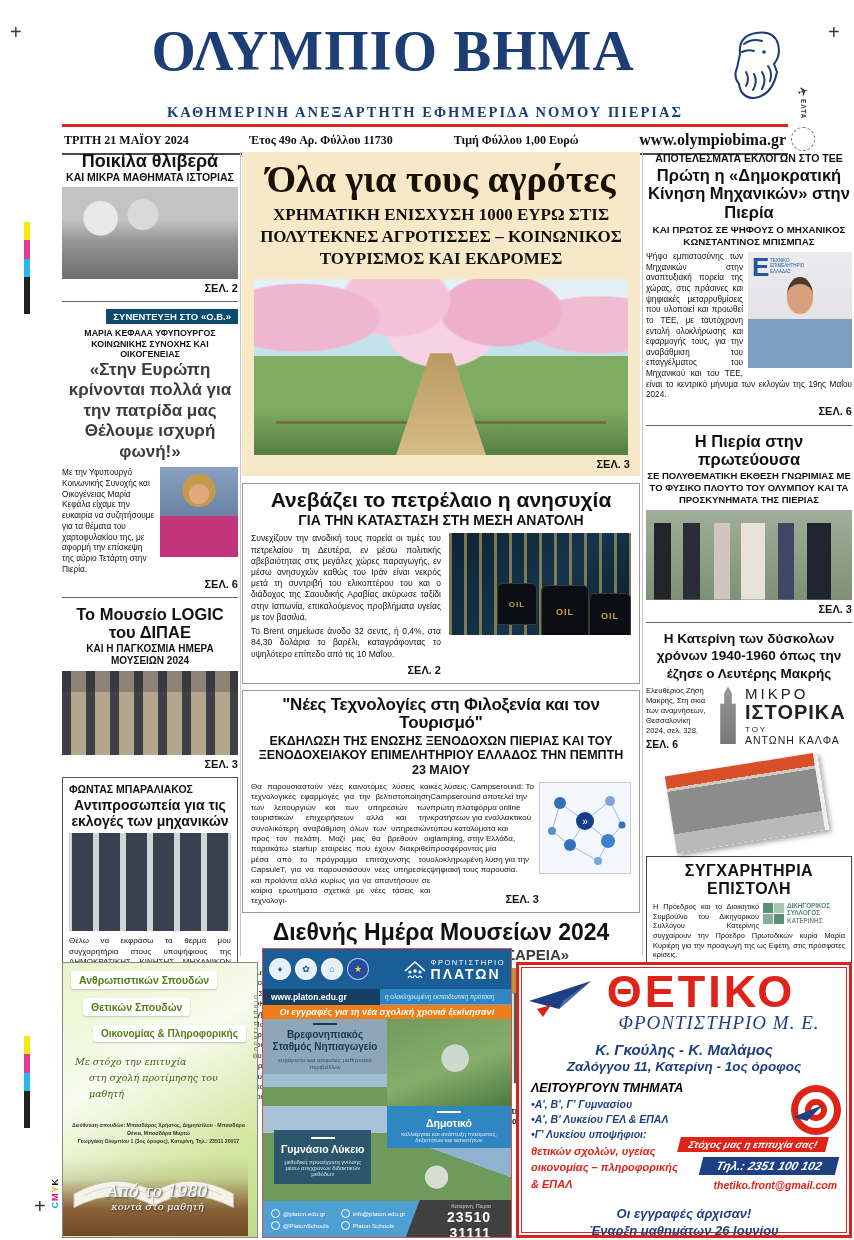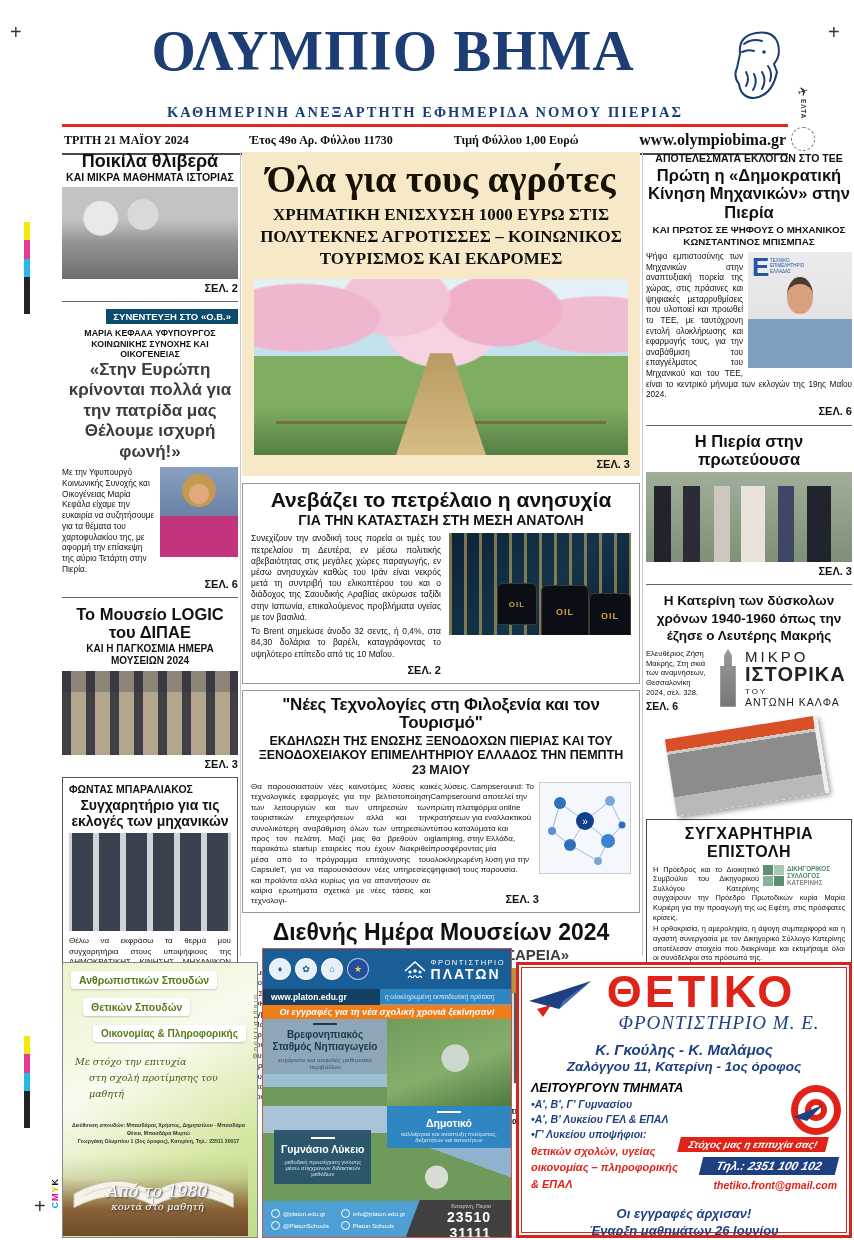--- a/index.html
+++ b/index.html
@@ -332,21 +332,21 @@
     </article>
     <div class="hrule"></div>
     <article>
       <div class="lg-title">Το Μουσείο LOGIC του ΔΙΠΑΕ</div>
       <div class="kicker lg-kicker">ΚΑΙ Η ΠΑΓΚΟΣΜΙΑ ΗΜΕΡΑ ΜΟΥΣΕΙΩΝ 2024</div>
       <div class="photo photo-logic"></div>
       <div class="pagetag">ΣΕΛ. 3</div>
     </article>
     <article class="box-baraliakos">
       <div class="bk-kicker">ΦΩΝΤΑΣ ΜΠΑΡΑΛΙΑΚΟΣ</div>
-      <div class="bk-head">Συγχαρητήριο για τις εκλογές των μηχανικών</div>
+      <div class="bk-head">Αντιπροσωπεία για τις εκλογές των μηχανικών</div>
       <div class="photo photo-group"></div>
       <div class="bk-body">
         <p>Θέλω να εκφράσω τα θερμά μου συγχαρητήρια στους υποψήφιους της ΔΗΜΟΚΡΑΤΙΚΗΣ ΚΙΝΗΣΗΣ ΜΗΧΑΝΙΚΩΝ στην Πιερία για την μεγάλη νίκη στις εκλογές του ΤΕΕ.</p>
         <p>Τα μεγάλα ποσοστά που πέτυχαν τόσο στην Κεντρική Αντιπροσωπεία όσο και στο Περιφερειακό τμήμα, εκφράζει την εμπιστοσύνη και την εκτίμηση των μηχανικών στα πρόσωπα και στην παράταξη της ΔΚΜ.</p>
         <p>Εύχομαι από καρδιάς σε όλους καλή και δημιουργική θητεία, συνέχιση της εποικοδομητικής συνεργασίας πάντα προς όφελος των μηχανικών.</p>
       </div>
     </article>
   </section>
 
   <section class="col-center">
@@ -438,20 +438,21 @@
           <span class="tee-sign">ΤΕΧΝΙΚΟ ΕΠΙΜΕΛΗΤΗΡΙΟ ΕΛΛΑΔΑΣ</span>
           <span class="tee-face"></span>
         </div>
         <span>Ψήφο εμπιστοσύνης των Μηχανικών στην αναπτυξιακή πορεία της χώρας, στις πράσινες και ψηφιακές μεταρρυθμίσεις που υλοποιεί και προωθεί το ΤΕΕ, με ταυτόχρονη εντολή ολοκλήρωσης και εφαρμογής τους, για την αναβάθμιση του επαγγέλματος του Μηχανικού και του ΤΕΕ, είναι το κεντρικό μήνυμα των εκλογών της 19ης Μαΐου 2024.</span>
         <div class="pagetag">ΣΕΛ. 6</div>
       </div>
     </article>
     <div class="hrule"></div>
     <article>
       <div class="pi-head">Η Πιερία στην πρωτεύουσα</div>
+      <div class="pi-sub">ΣΕ ΠΟΛΥΘΕΜΑΤΙΚΗ ΕΚΘΕΣΗ ΓΝΩΡΙΜΙΑΣ ΜΕ ΤΟ ΦΥΣΙΚΟ ΠΛΟΥΤΟ ΤΟΥ ΟΛΥΜΠΟΥ ΚΑΙ ΤΑ ΠΡΟΣΚΥΝΗΜΑΤΑ ΤΗΣ ΠΙΕΡΙΑΣ</div>
       <div class="photo photo-pieria"></div>
       <div class="pagetag">ΣΕΛ. 3</div>
     </article>
     <div class="hrule"></div>
     <article>
       <div class="kat-head">Η Κατερίνη των δύσκολων χρόνων 1940-1960 όπως την έζησε ο Λευτέρης Μακρής</div>
       <div class="kat-row">
         <div class="kat-note">
           <span>Ελευθέριος Ζήση Μακρής, Στη σκιά των αναμνήσεων, Θεσσαλονίκη 2024, σελ. 328.</span>
           <div class="kat-page">ΣΕΛ. 6</div>

